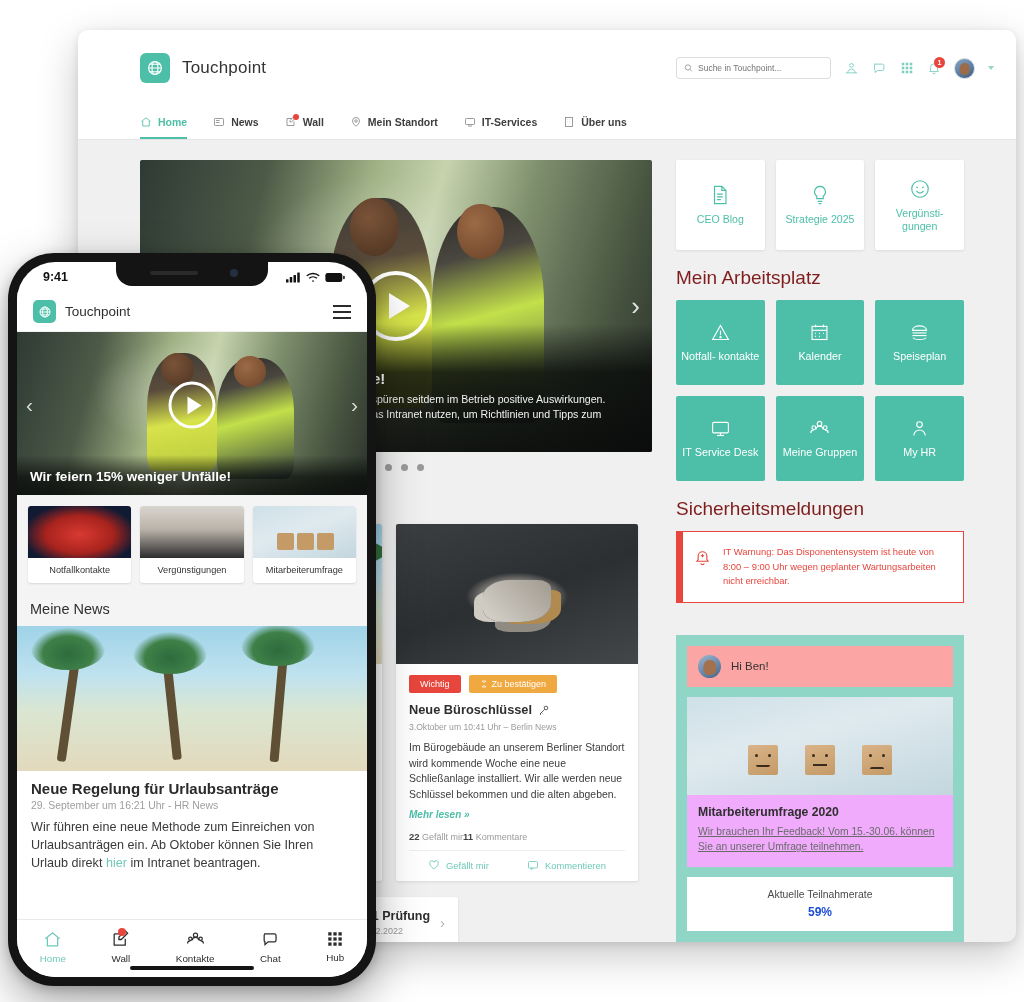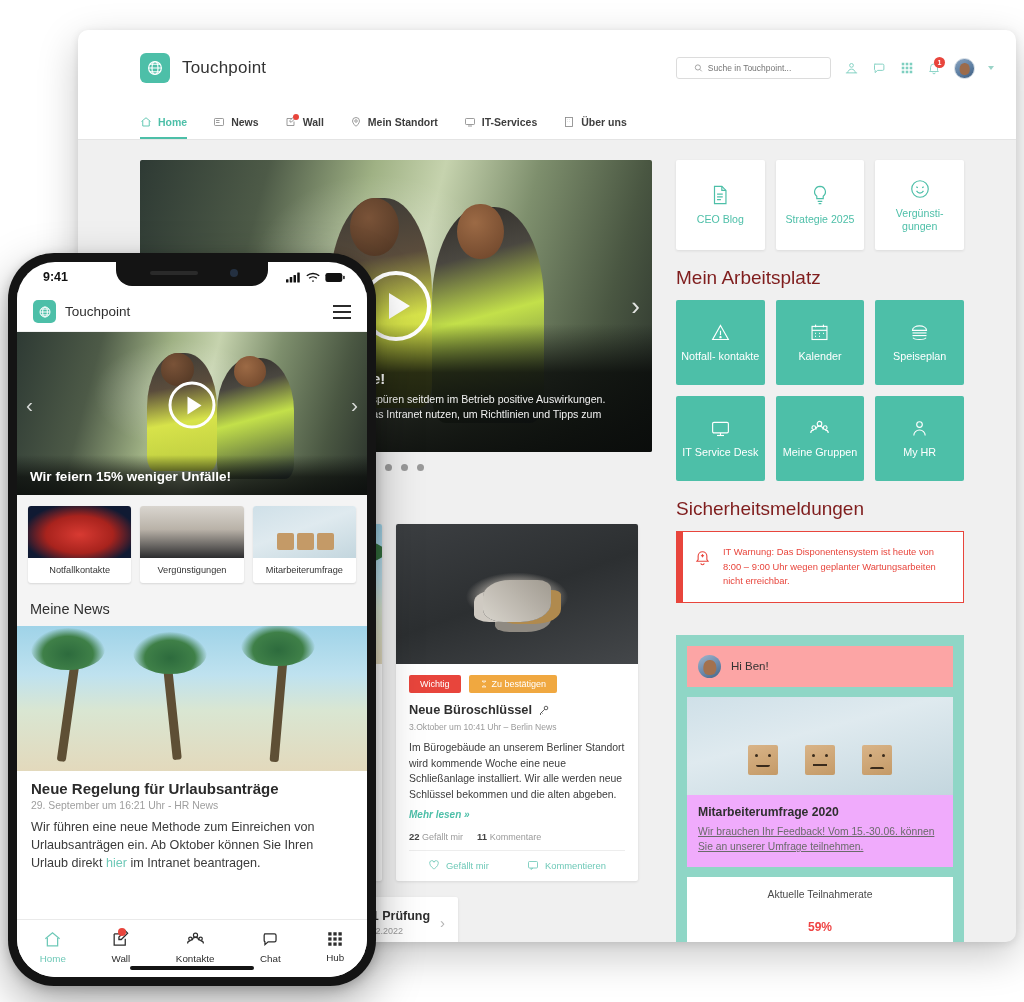--- a/index.html
+++ b/index.html
@@ -27,21 +27,21 @@
   }
   .brand { display: flex; align-items: center; gap: 12px; }
   .brand-logo {
     width: 30px; height: 30px; border-radius: 6px;
     background: #4dbfa8; display: flex; align-items: center; justify-content: center;
   }
   .brand-name { font-size: 17px; color: #333; font-weight: 400; letter-spacing: .2px; }
   .hdr-right { margin-left: auto; display: flex; align-items: center; gap: 13px; }
   .searchbox {
     width: 155px; height: 22px; border: 1px solid #dcdcdc; border-radius: 3px;
-    background: #fff; display: flex; align-items: center; gap: 5px; padding: 0 17px;
+    background: #fff; display: flex; align-items: center; gap: 5px; padding: 0 7px;
   }
   .searchbox input {
     border: none; outline: none; font-size: 8.5px; color: #555;
     font-family: "Liberation Sans", sans-serif; width: 100%; background: transparent;
   }
   .hdr-icon { color: #7ecfc0; display: flex; align-items: center; position: relative; cursor: pointer; }
   .badge-dot {
     position: absolute; top: -4px; right: -4px; width: 11px; height: 11px;
     background: #e8453c; color: #fff; border-radius: 50%;
     font-size: 7px; line-height: 11px; text-align: center; font-weight: 700;
@@ -154,21 +154,21 @@
   }
   .news-body { padding: 11px 13px 10px; }
   .badges { display: flex; gap: 8px; margin-bottom: 9px; }
   .badge { font-size: 9px; color: #fff; padding: 4px 11px; border-radius: 2px; font-weight: 400; }
   .badge.red { background: #e8453c; }
   .badge.orange { background: #f0a840; display: flex; align-items: center; gap: 4px; }
   .news-title { font-size: 12.8px; font-weight: 700; color: #2f2f2f; display: flex; align-items: center; gap: 6px; }
   .news-meta { font-size: 8.6px; color: #9a9a9a; margin: 5px 0 8px; }
   .news-text { font-size: 10.4px; line-height: 1.5; color: #3c3c3c; }
   .news-more { font-size: 10px; color: #4dbfa8; font-style: italic; font-weight: 600; margin-top: 7px; display: inline-block; cursor: pointer; }
-  .news-counts { font-size: 9px; color: #9a9a9a; margin: 9px 0 8px; display: flex; gap: 14px; }
+  .news-counts { font-size: 9px; color: #9a9a9a; margin: 9px 0 8px; display: flex; }
   .news-counts b { color: #444; font-size: 9.5px; }
   .news-actions { border-top: 1px solid #ededed; padding-top: 8px; display: flex; justify-content: space-around; }
   .news-act { display: flex; align-items: center; gap: 6px; font-size: 9.4px; color: #6fc9b8; cursor: pointer; }
 
   .train-grid { display: flex; gap: 14px; margin-top: 16px; }
   .train-card {
     width: 152px; background: #fff; border-radius: 2px; box-shadow: 0 1px 3px rgba(0,0,0,.10);
     padding: 12px 13px; display: flex; align-items: center; cursor: pointer;
   }
   .train-title { font-size: 12.5px; font-weight: 700; color: #2f2f2f; }
@@ -219,21 +219,21 @@
     position: absolute; bottom: 20%; width: 30px; height: 30px;
     background: linear-gradient(160deg,#d9b488 0%,#c49a67 100%);
     border-radius: 2px;
   }
   .cube span { position: absolute; background: #3a2b1c; }
   .poll-cap { background: #f0abfc; padding: 10px 11px 12px; }
   .poll-title { font-size: 12.2px; font-weight: 700; color: #2f2f2f; margin-bottom: 5px; }
   .poll-link { font-size: 10.3px; color: #6a6a6a; text-decoration: underline; line-height: 1.5; cursor: pointer; display: block; }
   .poll-rate { background: #fff; margin-top: 10px; padding: 12px; text-align: center; }
   .rate-label { font-size: 10.4px; color: #4a4a4a; }
-  .rate-value { font-size: 12px; font-weight: 700; color: #ef4444; margin-top: 20px; }
+  .rate-value { font-size: 12px; font-weight: 700; color: #1d4ed8; margin-top: 5px; }
 
   
   #phone {
     position: absolute; left: 8px; top: 253px;
     width: 368px; height: 733px;
     background: #141414; border-radius: 46px;
     box-shadow: 0 18px 46px rgba(0,0,0,.34), 0 3px 12px rgba(0,0,0,.20);
     padding: 9px;
   }
   .phone-screen {

